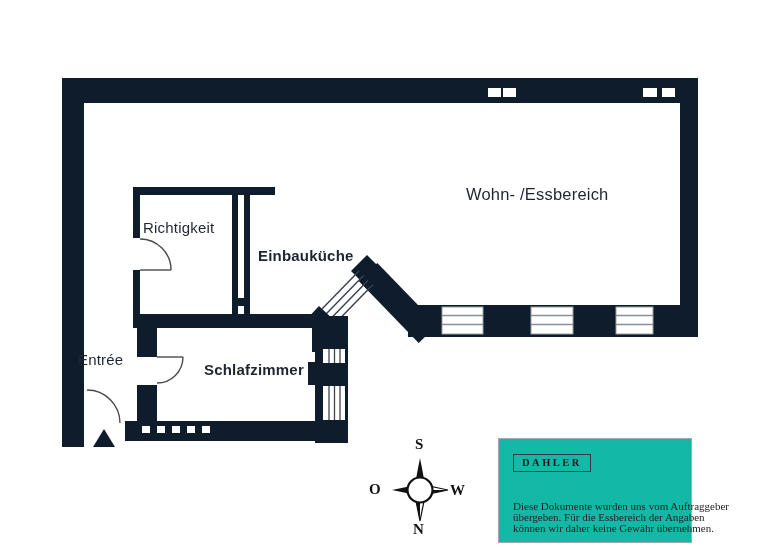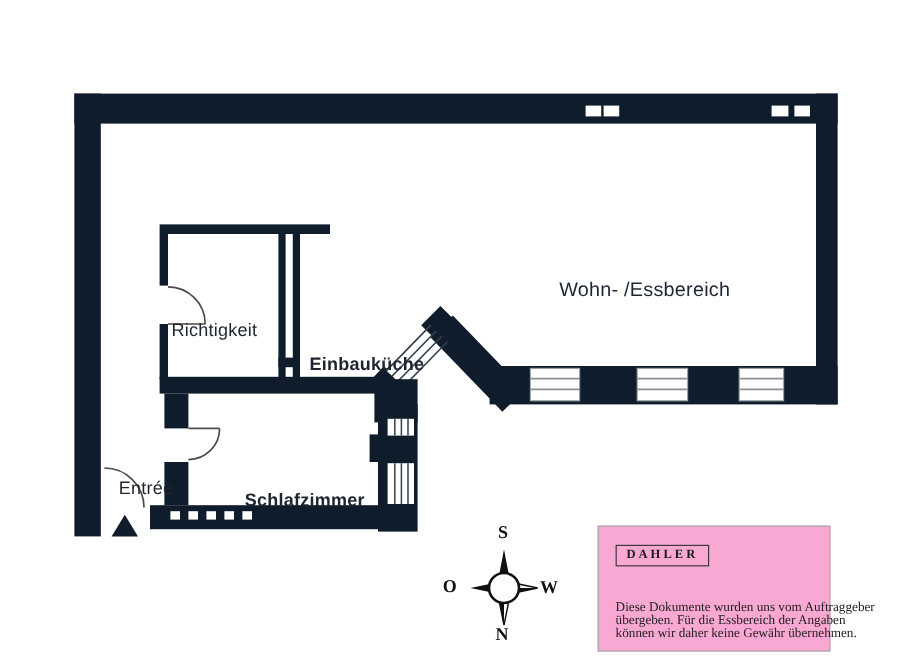--- a/index.html
+++ b/index.html
@@ -15,30 +15,30 @@
   svg{position:absolute;left:0;top:0;}
   .wall{fill:var(--wall);}
   .white{fill:#ffffff;}
   .winrect{fill:#ffffff;stroke:#9aa0a6;stroke-width:1;}
   .wline{stroke:var(--window-line);stroke-width:1.5;fill:none;}
   .vline{stroke:#3c4654;stroke-width:1.3;fill:none;}
   .glz{stroke:#35404f;stroke-width:1.4;fill:none;}
   .door{stroke:#4a4a4a;stroke-width:1.4;fill:none;}
   .room-label{
     position:absolute;color:var(--label-text);font-size:15px;line-height:17px;
-    white-space:nowrap;letter-spacing:0.2px;margin-top:48px;
+    white-space:nowrap;letter-spacing:0.2px;
   }
   .room-label.big{font-size:16.5px;}
   .compass-label{
     position:absolute;font-family:"Liberation Serif",serif;font-weight:bold;
     font-size:15px;color:#111;white-space:nowrap;
   }
   .legend-box{
     position:absolute;left:498px;top:438px;width:194px;height:105px;
-    border:1px solid #a8a8a8;background:#f9a8d4;box-sizing:border-box;
+    border:1px solid #a8a8a8;background:#14b8a6;box-sizing:border-box;
   }
   .brand-box{
     position:absolute;left:14px;top:15px;display:inline-block;
     border:1.3px solid #3a3a3a;padding:2px 8px 3px 8px;
     font-family:"Liberation Serif",serif;font-size:10.5px;font-weight:600;
     letter-spacing:2.5px;color:#1a1a1a;white-space:nowrap;
   }
   .disclaimer{
     position:absolute;left:14px;top:62px;font-family:"Liberation Serif",serif;
     font-size:11px;line-height:10.8px;color:#222;white-space:nowrap;
@@ -159,21 +159,21 @@
       <polygon points="448,490 424,485 424,495" fill="#fff" stroke="#111" stroke-width="1.2"></polygon>
       <polygon points="448,490 424,490 424,495" fill="#111"></polygon>
       <polygon points="420,521 415,496 425,496" fill="#fff" stroke="#111" stroke-width="1.2"></polygon>
       <polygon points="420,521 415,496 420,496" fill="#111"></polygon>
       <circle cx="420" cy="490" r="12.5" fill="#fff" stroke="#111" stroke-width="2.2"></circle>
     </g>
   </svg>
 
   <div class="room-label" style="left:143px;top:219px;">Richtigkeit</div>
   <div class="room-label" style="left:258px;top:247px;font-weight:bold;">Einbauküche</div>
-  <div class="room-label" style="left:99px;top:351px;">Entrée</div>
+  <div class="room-label" style="left:78px;top:351px;">Entrée</div>
   <div class="room-label" style="left:204px;top:361px;font-weight:bold;">Schlafzimmer</div>
   <div class="room-label big" style="left:466px;top:186px;">Wohn- /Essbereich</div>
 
   <div class="compass-label" style="left:415px;top:436px;">S</div>
   <div class="compass-label" style="left:369px;top:481px;">O</div>
   <div class="compass-label" style="left:450px;top:482px;">W</div>
   <div class="compass-label" style="left:413px;top:521px;">N</div>
 
   <div class="legend-box">
     <div class="brand-box">DAHLER</div>

